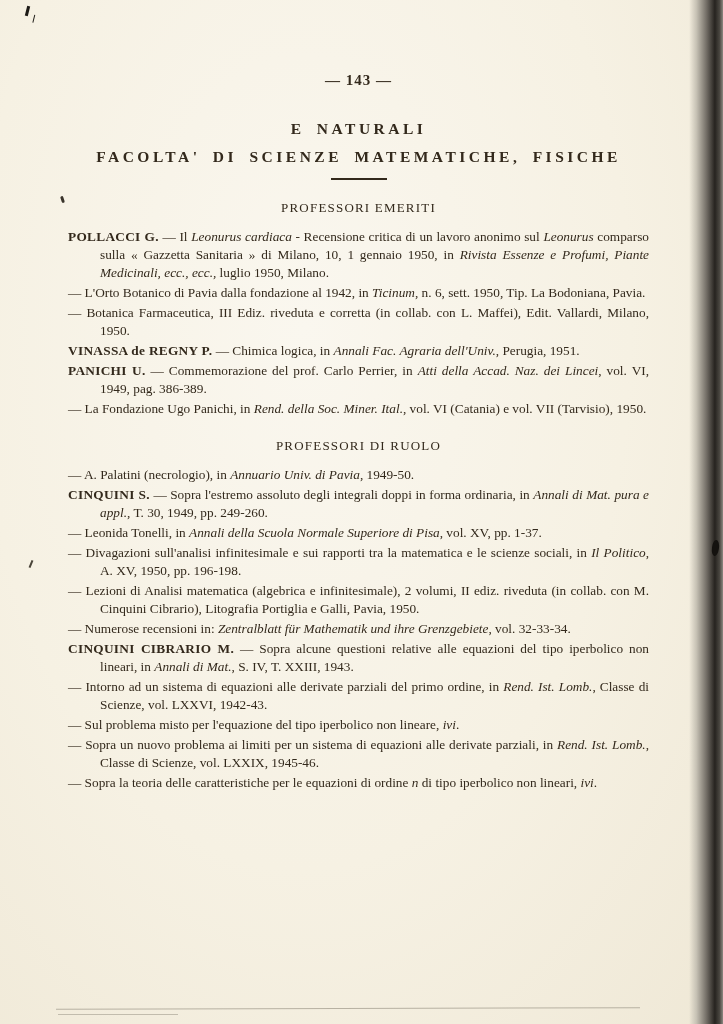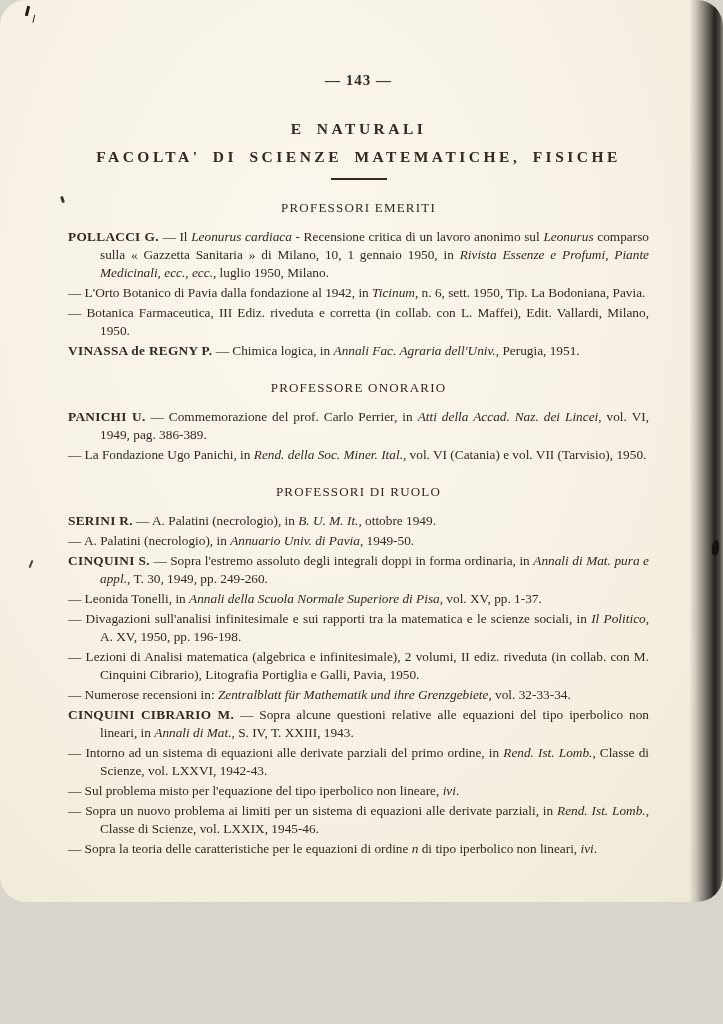--- a/index.html
+++ b/index.html
@@ -1,26 +1,25 @@
 <!DOCTYPE html>
 <html style="--ink: #33291c; --paper: #f6f1e3;"><head>
 <meta charset="utf-8">
 <style>
   html, body { margin: 0; padding: 0; background: #d8d5cc; }
   .scan {
     position: relative;
     width: 723px;
-    height: 902px;
+    height: 1024px;
     margin: 0 auto;
     overflow: hidden;
     background:
       radial-gradient(ellipse at 42% 32%, #faf7ef 0%, #f6f1e3 55%, #efe8d6 100%);
     color: var(--ink, #33291c);
     font-family: "Liberation Serif", "DejaVu Serif", serif;
-    border-radius: 26px;
   }
   .page-body {
     position: relative;
     padding: 0 74px 0 68px;
   }
   .page-number {
     margin-top: 72px;
     text-align: center;
     font-size: 15px;
     letter-spacing: 1px;
@@ -131,25 +130,23 @@
       <div>FACOLTA'  DI  SCIENZE  MATEMATICHE,  FISICHE</div>
       <div class="title-underline"></div>
     </div>
 
     <div id="sections">
         <h3 class="section-heading">PROFESSORI EMERITI</h3>
         <p class="entry new-group"><span class="author">POLLACCI G.</span><span> — Il </span><span class="it">Leonurus cardiaca</span><span> - Recensione critica di un lavoro anonimo sul </span><span class="it">Leonurus</span><span> comparso sulla « Gazzetta Sanitaria » di Milano, 10, 1 gennaio 1950, in </span><span class="it">Rivista Essenze e Profumi, Piante Medicinali, ecc., ecc.,</span><span> luglio 1950, Milano.</span></p>
         <p class="entry"><span>— L'Orto Botanico di Pavia dalla fondazione al 1942, in </span><span class="it">Ticinum</span><span>, n. 6, sett. 1950, Tip. La Bodoniana, Pavia.</span></p>
         <p class="entry"><span>— Botanica Farmaceutica, III Ediz. riveduta e corretta (in collab. con L. Maffei), Edit. Vallardi, Milano, 1950.</span></p>
         <p class="entry new-group"><span class="author">VINASSA de REGNY P.</span><span> — Chimica logica, in </span><span class="it">Annali Fac. Agraria dell'Univ.</span><span>, Perugia, 1951.</span></p>
-        <h3 class="section-heading">PROFESSORE ONORARIO</h3>
         <p class="entry new-group"><span class="author">PANICHI U.</span><span> — Commemorazione del prof. Carlo Perrier, in </span><span class="it">Atti della Accad. Naz. dei Lincei</span><span>, vol. VI, 1949, pag. 386-389.</span></p>
         <p class="entry"><span>— La Fondazione Ugo Panichi, in </span><span class="it">Rend. della Soc. Miner. Ital.</span><span>, vol. VI (Catania) e vol. VII (Tarvisio), 1950.</span></p>
         <h3 class="section-heading">PROFESSORI DI RUOLO</h3>
-        <p class="entry new-group"><span class="author">SERINI R.</span><span> — A. Palatini (necrologio), in </span><span class="it">B. U. M. It.</span><span>, ottobre 1949.</span></p>
         <p class="entry"><span>— A. Palatini (necrologio), in </span><span class="it">Annuario Univ. di Pavia</span><span>, 1949-50.</span></p>
         <p class="entry new-group"><span class="author">CINQUINI S.</span><span> — Sopra l'estremo assoluto degli integrali doppi in forma ordinaria, in </span><span class="it">Annali di Mat. pura e appl.</span><span>, T. 30, 1949, pp. 249-260.</span></p>
         <p class="entry"><span>— Leonida Tonelli, in </span><span class="it">Annali della Scuola Normale Superiore di Pisa</span><span>, vol. XV, pp. 1-37.</span></p>
         <p class="entry"><span>— Divagazioni sull'analisi infinitesimale e sui rapporti tra la matematica e le scienze sociali, in </span><span class="it">Il Politico</span><span>, A. XV, 1950, pp. 196-198.</span></p>
         <p class="entry"><span>— Lezioni di Analisi matematica (algebrica e infinitesimale), 2 volumi, II ediz. riveduta (in collab. con M. Cinquini Cibrario), Litografia Portiglia e Galli, Pavia, 1950.</span></p>
         <p class="entry"><span>— Numerose recensioni in: </span><span class="it">Zentralblatt für Mathematik und ihre Grenzgebiete</span><span>, vol. 32-33-34.</span></p>
         <p class="entry new-group"><span class="author">CINQUINI CIBRARIO M.</span><span> — Sopra alcune questioni relative alle equazioni del tipo iperbolico non lineari, in </span><span class="it">Annali di Mat.</span><span>, S. IV, T. XXIII, 1943.</span></p>
         <p class="entry"><span>— Intorno ad un sistema di equazioni alle derivate parziali del primo ordine, in </span><span class="it">Rend. Ist. Lomb.</span><span>, Classe di Scienze, vol. LXXVI, 1942-43.</span></p>
         <p class="entry"><span>— Sul problema misto per l'equazione del tipo iperbolico non lineare, </span><span class="it">ivi</span><span>.</span></p>
         <p class="entry"><span>— Sopra un nuovo problema ai limiti per un sistema di equazioni alle derivate parziali, in </span><span class="it">Rend. Ist. Lomb.</span><span>, Classe di Scienze, vol. LXXIX, 1945-46.</span></p>

